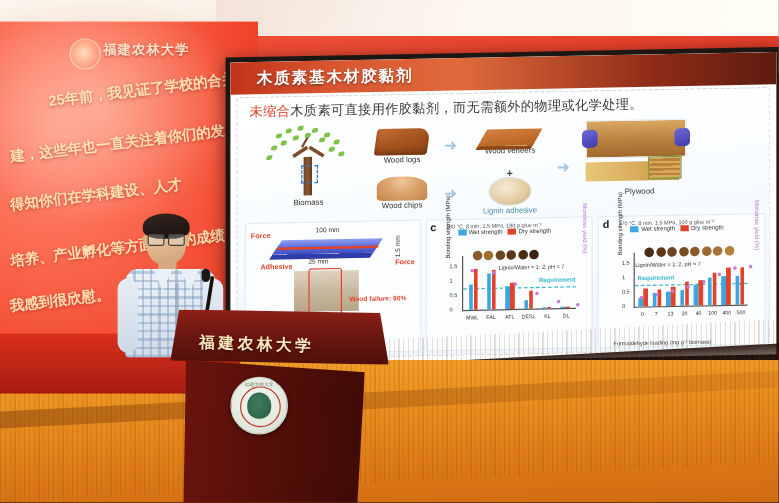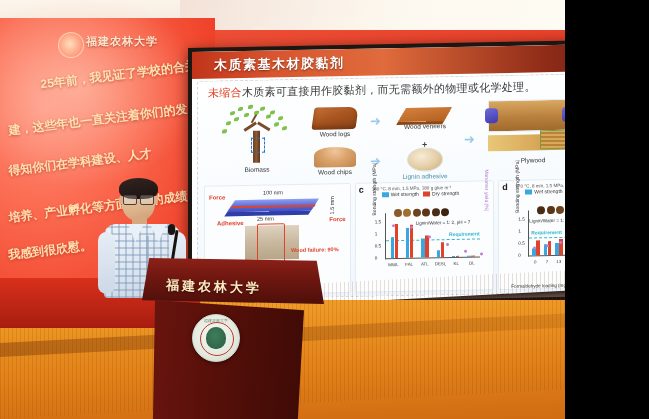--- a/index.html
+++ b/index.html
@@ -1,17 +1,17 @@
 <!DOCTYPE html>
 <html><head>
 <meta charset="utf-8">
 <style>
   html,body{margin:0;padding:0;background:#000;}
   body{width:649px;height:419px;overflow:hidden;font-family:"Liberation Sans",sans-serif;}
-  #scene{position:relative;width:565px;height:419px;overflow:hidden;background:#2a0b06;}
+  #scene{position:relative;width:649px;height:419px;overflow:hidden;background:#2a0b06;}
 
   
   .ceiling{position:absolute;left:0;top:0;width:649px;height:62px;
     background:linear-gradient(178deg,#fdf6ec 0%,#f7ece2 28%,#e8cfc7 60%,#dfc0b9 100%);}
   .ceiling-wedge{position:absolute;left:180px;top:0;width:470px;height:58px;
     background:linear-gradient(100deg,#f3e2d8 0%,#fdf8ef 45%,#fffdf6 100%);
     transform:skewY(-3.2deg);transform-origin:left top;}
   .downlight{position:absolute;width:13px;height:7px;border-radius:50%;
     background:radial-gradient(ellipse at center,#ffffff 0%,#fff6dd 45%,rgba(255,240,210,0) 75%);
     box-shadow:0 0 7px 3px rgba(255,250,230,.85);}

